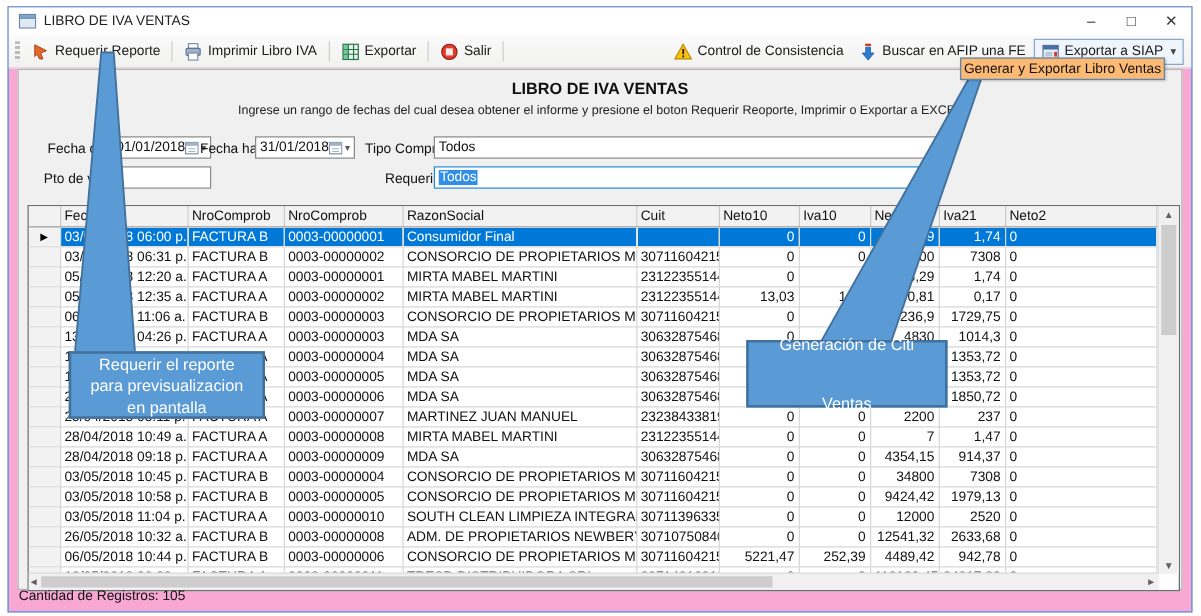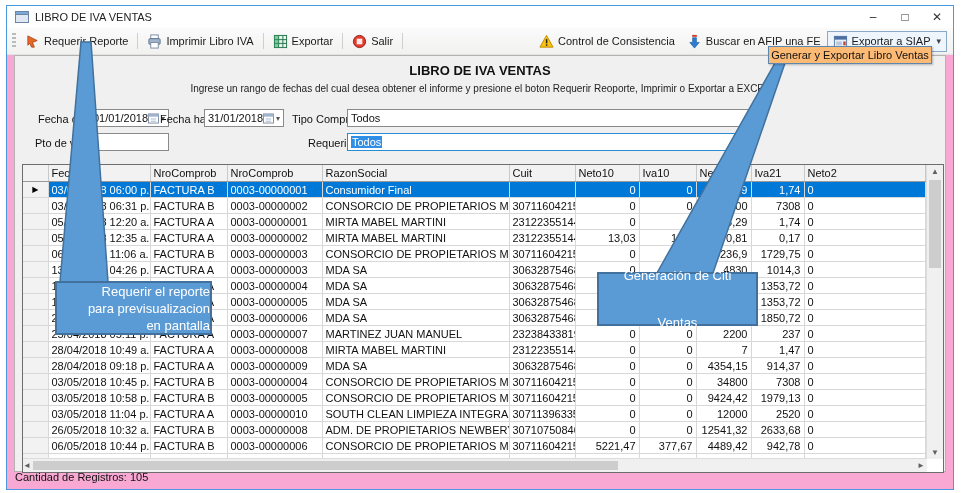--- a/index.html
+++ b/index.html
@@ -66,21 +66,21 @@
   .hscroll{position:absolute;left:0;right:16px;bottom:0;height:13px;background:#f0f0f0;
            border-top:1px solid #dcdcdc;display:flex;align-items:center;z-index:5;}
   .hthumb{height:9px;width:585px;background:#cdcdcd;margin-left:2px;}
   .hscroll .sb-arrow.right{margin-left:auto;margin-right:2px;}
   
   #statusbar{position:absolute;left:8px;top:465px;font-size:11px;color:#111;}
   
   .callout{position:absolute;background:#5b9bd5;border:2px solid #41719c;box-sizing:border-box;
            color:#fff;font-size:13px;line-height:17px;text-align:center;z-index:30;
            display:flex;flex-direction:column;justify-content:center;}
-  #callout-left{left:55px;top:281px;width:157px;height:54px;text-align:right;}
+  #callout-left{left:55px;top:281px;width:157px;height:54px;}
   #callout-right{left:597px;top:272px;width:161px;height:54px;gap:30px;}
   #arrow-layer{position:absolute;left:0;top:0;width:961px;height:493px;pointer-events:none;z-index:25;}
 </style>
 </head>
 <body>
 
 <div id="screen">
   <div id="win">
 
     <div class="titlebar">
@@ -437,21 +437,21 @@
                 <td>0</td>
               </tr>
               <tr>
                 <td class="selcell"></td>
                 <td>06/05/2018 10:44 p. m.</td>
                 <td>FACTURA B</td>
                 <td>0003-00000006</td>
                 <td>CONSORCIO DE PROPIETARIOS MULIER...</td>
                 <td>30711604215</td>
                 <td class="num">5221,47</td>
-                <td class="num">377,67</td>
+                <td class="num">252,39</td>
                 <td class="num">4489,42</td>
                 <td class="num">942,78</td>
                 <td>0</td>
               </tr>
               <tr>
                 <td class="selcell"></td>
                 <td>13/05/2018 06:28 p. m.</td>
                 <td>FACTURA A</td>
                 <td>0003-00000011</td>
                 <td>TRESD DISTRIBUIDORA SRL</td>

